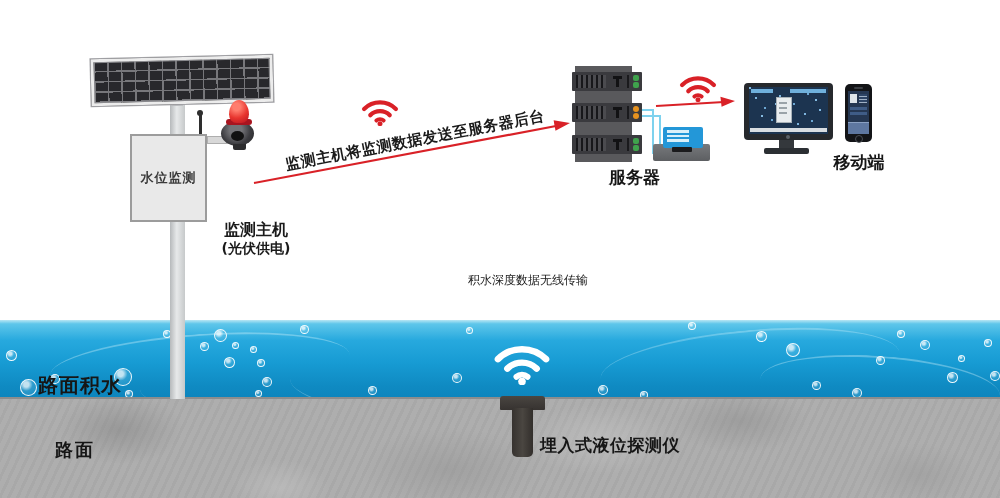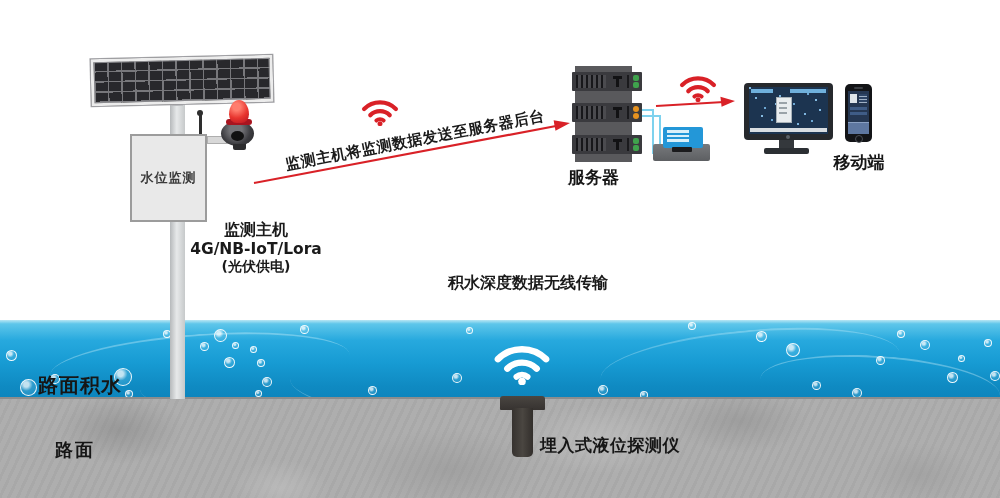--- a/index.html
+++ b/index.html
@@ -59,21 +59,21 @@
 
   
   .srv-slab{left:575px;top:66px;width:57px;height:96px;background:#59595c;z-index:2;}
   .srv-unit{width:70px;height:19px;background:#3a3a3e;z-index:3;border-radius:1px;}
   .srv-vents{position:absolute;left:4px;top:3px;width:30px;height:13px;
     background:repeating-linear-gradient(90deg,#17171a 0 2px,#4b4b4f 2px 5px);}
   .srv-t1{position:absolute;left:41px;top:4px;width:9px;height:2.5px;background:#121214;}
   .srv-t2{position:absolute;left:44px;top:4px;width:3px;height:11px;background:#121214;}
   .srv-div{position:absolute;left:55px;top:3px;width:2px;height:13px;background:#1a1a1d;}
   .led{position:absolute;left:61px;width:6px;height:6px;border-radius:2px;}
-  .server-label{left:568px;top:166px;width:92px;text-align:left;font-size:17px;z-index:4;}
+  .server-label{left:568px;top:166px;width:92px;text-align:right;font-size:17px;z-index:4;}
 
   
   .blue-dev{left:663px;top:127px;width:40px;height:21px;background:#2397d8;border-radius:2px;z-index:4;}
   .blue-dev i{position:absolute;left:4px;width:22px;height:2.5px;background:#d9f0fa;}
   .dock{left:653px;top:144px;width:57px;height:17px;background:linear-gradient(180deg,#77797c,#5d5f62);border-radius:2px;z-index:3;}
   .dock-slot{left:672px;top:147px;width:20px;height:5px;background:#1b1b1d;border-radius:1px;z-index:4;}
 
   
   .monitor{left:744px;top:83px;width:89px;height:57px;background:#26292d;border-radius:4px;z-index:4;}
   .mon-screen{position:absolute;left:5px;top:4px;width:79px;height:47px;background:#1c3450;overflow:hidden;}
@@ -96,21 +96,21 @@
   .ps-b{position:absolute;left:11px;top:3px;width:8px;height:9px;
     background:repeating-linear-gradient(0deg,#9fb0c4 0 1.5px,#2e4566 1.5px 3px);}
   .ps-c{position:absolute;left:2px;width:17px;height:2.5px;background:#3f5c86;}
   .ps-d{position:absolute;left:0;top:31px;width:21px;height:12px;background:#5e77a0;
     border-top:1px solid #8aa0c2;}
   .phone-home{position:absolute;left:10px;top:51px;width:6px;height:6px;border:1.5px solid #494d54;border-radius:50%;}
   .mob-label{left:831px;top:151px;width:56px;text-align:center;font-size:17px;z-index:4;}
 
   
   .trans-text{left:378px;top:273px;width:300px;text-align:center;z-index:5;line-height:1.3;}
-  .trans-text .t1{font-size:16px;font-weight:bold;}
+  .trans-text .t1{font-size:12px;font-weight:normal;}
   .trans-text .t2{font-size:16px;font-weight:bold;}
   .detect-label{left:582px;top:356px;font-size:17px;z-index:5;letter-spacing:.5px;}
   .water-left-label{left:38px;top:372px;font-size:20px;z-index:5;letter-spacing:1px;}
   .road-label{left:55px;top:438px;font-size:18px;z-index:5;letter-spacing:2px;}
   .sensor-label{left:540px;top:434px;font-size:17px;z-index:5;letter-spacing:.5px;}
 
   
   .sensor-cap{left:500px;top:396px;width:45px;height:14px;border-radius:3px 3px 1px 1px;z-index:4;
     background:linear-gradient(180deg,#4a4641,#363230);}
   .sensor-stem{left:512px;top:408px;width:21px;height:49px;border-radius:0 0 5px 5px;z-index:4;
@@ -176,21 +176,20 @@
   <div class="abs siren-horn"></div>
   <div class="abs siren-hole"></div>
   <div class="abs siren-ring"></div>
   <div class="abs siren-dome"></div>
   <div class="abs siren-foot"></div>
   <div class="abs ctrl-box">
     <span>水位监测</span>
   </div>
   <div class="abs station-caption">
     <div class="c1">监测主机</div>
-    <div class="c2">4G/NB-IoT/Lora</div>
     <div class="c3">(光伏供电)</div>
   </div>
 
   <div class="abs" style="left:360px;top:95px;z-index:5;">
     <svg width="40" height="31" viewBox="0 0 100 80">
       <path d="M9 36 A 58 58 0 0 1 91 36" fill="none" stroke="#d92127" stroke-width="11" stroke-linecap="round"></path>
       <path d="M25 52 A 36 36 0 0 1 75 52" fill="none" stroke="#d92127" stroke-width="11" stroke-linecap="round"></path>
       <path d="M40.5 66 A 14.5 14.5 0 0 1 59.5 66" fill="none" stroke="#d92127" stroke-width="10" stroke-linecap="round"></path>
       <circle cx="50" cy="74" r="6.5" fill="#d92127"></circle>
     </svg>

